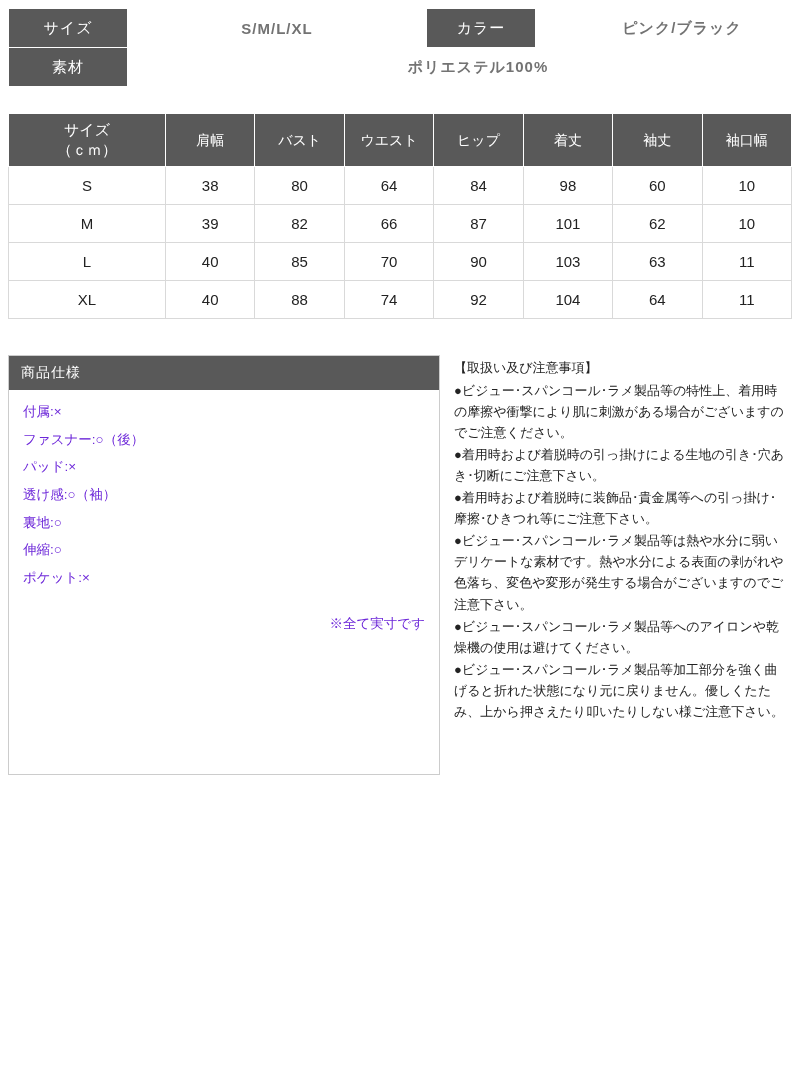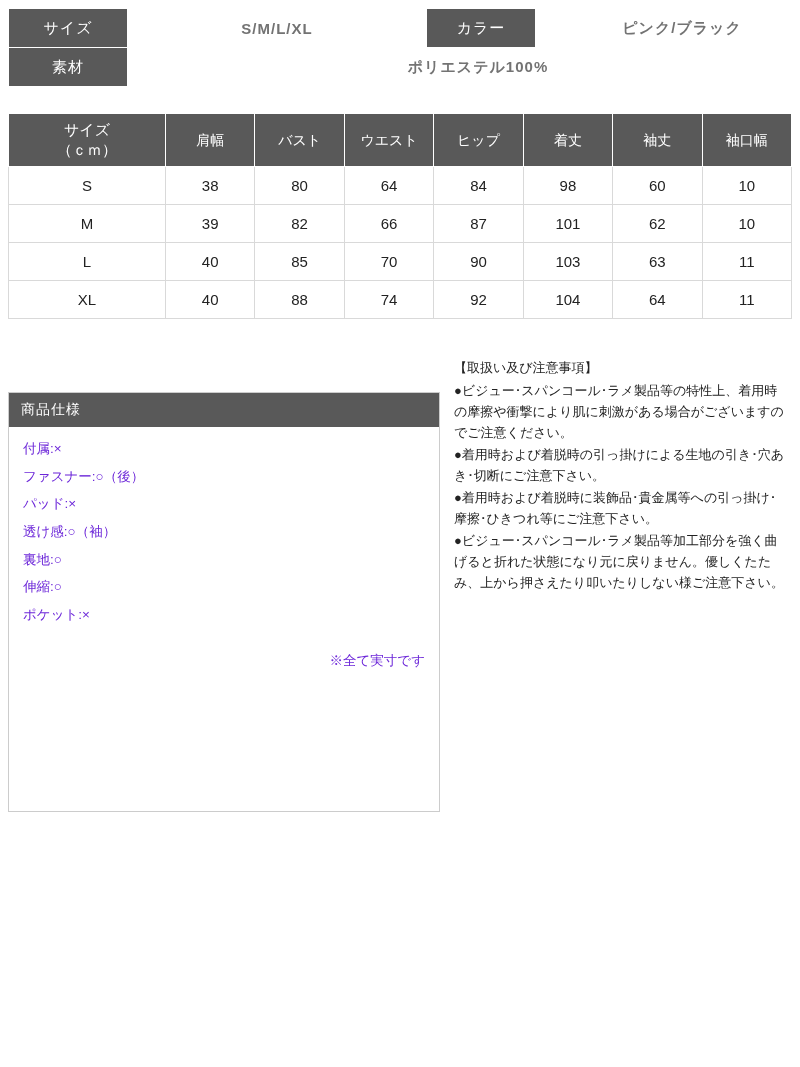--- a/index.html
+++ b/index.html
@@ -97,21 +97,20 @@
     gap: 14px;
     align-items: flex-start;
   }
   .col-left {
     width: 432px;
     flex: 0 0 432px;
     border: 1px solid #cccccc;
     box-sizing: border-box;
     background: #ffffff;
     min-height: 420px;
-    margin-top: 37px;
   }
   .col-left .bar {
     background: #595959;
     color: #ffffff;
     font-size: 14px;
     padding: 8px 12px;
     letter-spacing: 1px;
   }
   .col-left .body {
     padding: 8px 14px 14px 14px;
@@ -238,18 +237,20 @@
         <div>ポケット:×</div>
         <div class="note">※全て実寸です</div>
       </div>
     </div>
 
     <div class="col-right">
       <div class="caretitle">【取扱い及び注意事項】</div>
       <p>●ビジュー･スパンコール･ラメ製品等の特性上、着用時の摩擦や衝撃により肌に刺激がある場合がございますのでご注意ください。</p>
       <p>●着用時および着脱時の引っ掛けによる生地の引き･穴あき･切断にご注意下さい。</p>
       <p>●着用時および着脱時に装飾品･貴金属等への引っ掛け･摩擦･ひきつれ等にご注意下さい。</p>
+      <p>●ビジュー･スパンコール･ラメ製品等は熱や水分に弱いデリケートな素材です。熱や水分による表面の剥がれや色落ち、変色や変形が発生する場合がございますのでご注意下さい。</p>
+      <p>●ビジュー･スパンコール･ラメ製品等へのアイロンや乾燥機の使用は避けてください。</p>
       <p>●ビジュー･スパンコール･ラメ製品等加工部分を強く曲げると折れた状態になり元に戻りません。優しくたたみ、上から押さえたり叩いたりしない様ご注意下さい。</p>
     </div>
 
   </div>
 
 </div>
 
 </body></html>

